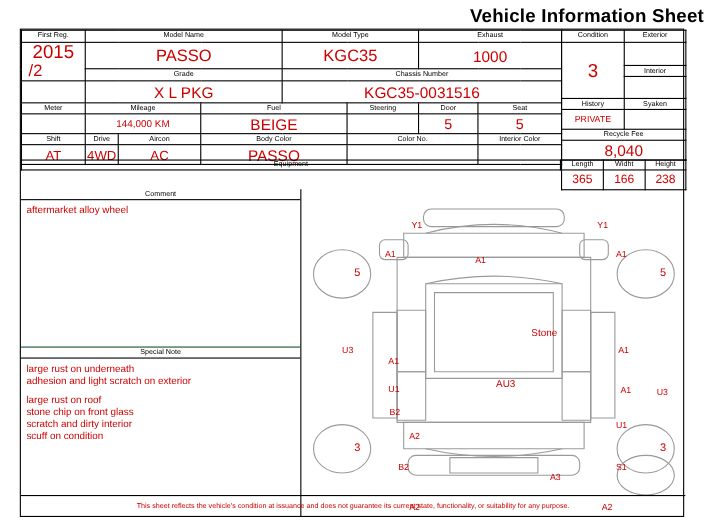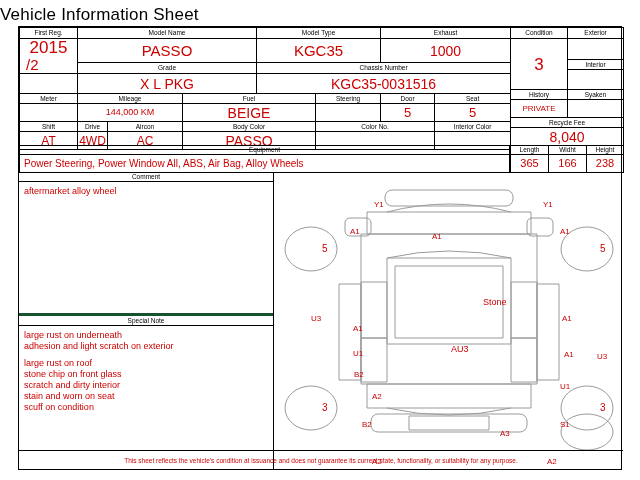--- a/index.html
+++ b/index.html
@@ -13,23 +13,23 @@
     font-family: "Liberation Sans", sans-serif;
     color: #000;
     overflow: hidden;
   }
   #sheet {
     position: relative;
     width: 640px;
     height: 480px;
   }
   .title {
-    text-align: left;
+    text-align: right;
     font-size: 17px;
-    font-weight: normal;
+    font-weight: bold;
     padding-top: 5px;
     padding-bottom: 3px;
     letter-spacing: 0.2px;
   }
   .lbl {
     font-size: 6.5px;
     text-align: center;
     color: #000;
     line-height: 8px;
     padding-top: 1px;
@@ -78,21 +78,21 @@
   }
   .notes {
     color: #cc0000;
     font-size: 9px;
     padding: 4px 5px;
     line-height: 11px;
   }
   .commentbox {
     height: 144px;
     box-sizing: border-box;
-    border-bottom: 3px solid #14532d;
+    border-bottom: 1px solid #14532d;
   }
   .specialbox {
     height: 130px;
     box-sizing: border-box;
   }
   .footer {
     position: absolute;
     left: 0;
     top: 423px;
     width: 604px;
@@ -238,23 +238,20 @@
           <td class="val" colspan="2" style="font-size:14px">8,040</td>
         </tr>
       </tbody>
         </table>
 
       <table class="grid" style="position:absolute;left:0;top:118px;width:491px;">
         <tbody>
             <tr style="height:9px">
           <td class="lbl">Equipment</td>
         </tr>
-        <tr style="height:18px">
-          <td style="color:#cc0000;font-size:10px;padding-left:4px">Power Steering, Power Window  All, ABS, Air Bag, Alloy Wheels</td>
-        </tr>
       </tbody>
         </table>
 
       <table class="grid" style="position:absolute;left:491px;top:118px;width:113px;border-radius:14px;">
         <colgroup>
             <col style="width:38px">
             <col style="width:38px">
             <col style="width:37px">
           </colgroup>
         <tbody>
@@ -280,21 +277,20 @@
       <div class="specialbox">
         <div class="sub-head">Special Note</div>
         <div class="notes">
           <div>large rust on underneath</div>
           <div>adhesion and light scratch on exterior</div>
         </div>
         <div class="notes" style="padding-top:2px">
           <div>large rust on roof</div>
           <div>stone chip on front glass</div>
           <div>scratch and dirty interior</div>
-          <div>stain and worn on seat</div>
           <div>scuff on condition</div>
         </div>
       </div>
     </div>
 
     <div class="diagram">
       <svg width="348" height="278" viewBox="0 0 348 278">
 
         <rect class="gray" x="110" y="18" width="128" height="16" rx="7"></rect>
 

